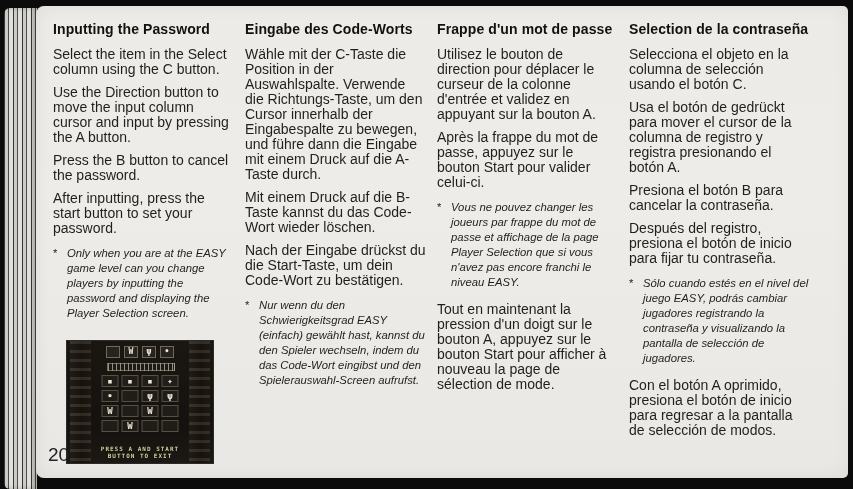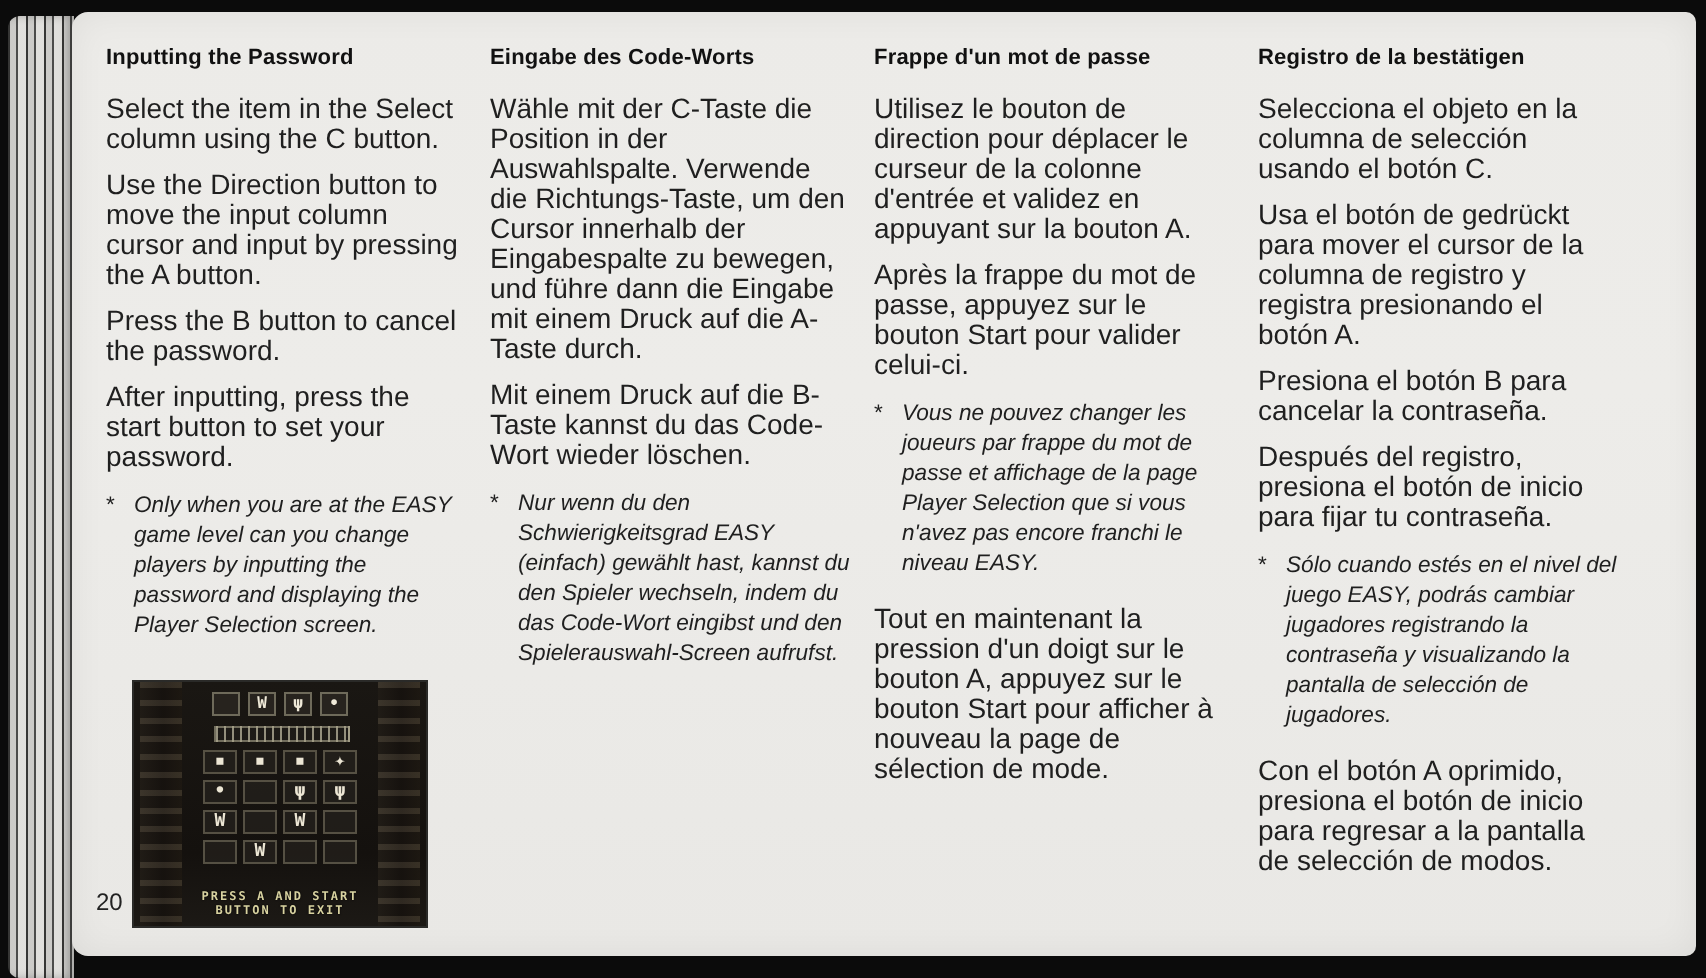--- a/index.html
+++ b/index.html
@@ -29,21 +29,21 @@
     border-radius:8px 5px 5px 8px;
     box-shadow:inset 0 0 18px rgba(0,0,0,.06);
   }
 
   .content{
     position:absolute;left:17px;top:16px;right:10px;bottom:10px;
     display:flex;gap:11px;
   }
   .col{width:181px;flex:0 0 181px;color:#1f1f1f;}
   .col h3{
-    margin:0 0 11px 0;font-size:11px;line-height:14px;
+    margin:0 0 11px 0;font-size:14px;line-height:14px;
     font-weight:bold;color:#111;letter-spacing:.1px;
   }
   .col p{margin:0 0 8px 0;font-size:14px;line-height:15px;}
   .note{display:flex;margin:10px 0 12px 0;font-size:11.3px;line-height:15px;}
   .note .marker{flex:0 0 14px;}
   .note .note-text{flex:1;font-style:italic;}
   .closing{margin-top:4px;}
 
   
   .shot{
@@ -90,21 +90,21 @@
   }
   .shot-caption{
     position:absolute;left:0;right:0;bottom:4px;text-align:center;
     color:#d8d2a0;font-family:"DejaVu Sans Mono",monospace;
     font-size:6px;line-height:7px;letter-spacing:1px;font-weight:bold;
     text-shadow:0 0 1px rgba(0,0,0,.9);
   }
 
   .page-number{
     position:absolute;left:12px;top:438px;
-    font-size:12px;color:#222;
+    font-size:19px;color:#222;
   }
 </style>
 </head>
 <body>
 
 <div class="stage">
   <div class="page-stack"></div>
 
   <div class="paper">
     <div class="content">
@@ -163,20 +163,21 @@
             <div>BUTTON TO EXIT</div>
           </div>
         </div>
       </section>
 
       <section class="col">
         <h3>Eingabe des Code-Worts</h3>
         <div>
             <p>Wähle mit der C-Taste die Position in der Auswahlspalte. Verwende die Richtungs-Taste, um den Cursor innerhalb der Eingabespalte zu bewegen, und führe dann die Eingabe mit einem Druck auf die A-Taste durch.</p>
             <p>Mit einem Druck auf die B-Taste kannst du das Code-Wort wieder löschen.</p>
+            <p>Nach der Eingabe drückst du die Start-Taste, um dein Code-Wort zu bestätigen.</p>
           </div>
         <div class="note">
           <span class="marker">*</span>
           <span class="note-text">Nur wenn du den Schwierigkeitsgrad EASY (einfach) gewählt hast, kannst du den Spieler wechseln, indem du das Code-Wort eingibst und den Spielerauswahl-Screen aufrufst.</span>
         </div>
       </section>
 
       <section class="col">
         <h3>Frappe d'un mot de passe</h3>
         <div>
@@ -184,21 +185,21 @@
             <p>Après la frappe du mot de passe, appuyez sur le bouton Start pour valider celui-ci.</p>
           </div>
         <div class="note">
           <span class="marker">*</span>
           <span class="note-text">Vous ne pouvez changer les joueurs par frappe du mot de passe et affichage de la page Player Selection que si vous n'avez pas encore franchi le niveau EASY.</span>
         </div>
         <p class="closing">Tout en maintenant la pression d'un doigt sur le bouton A, appuyez sur le bouton Start pour afficher à nouveau la page de sélection de mode.</p>
       </section>
 
       <section class="col">
-        <h3>Registro de la bestätigen</h3>
+        <h3>Selection de la contraseña</h3>
         <div>
             <p>Selecciona el objeto en la columna de selección usando el botón C.</p>
             <p>Usa el botón de gedrückt para mover el cursor de la columna de registro y registra presionando el botón A.</p>
             <p>Presiona el botón B para cancelar la contraseña.</p>
             <p>Después del registro, presiona el botón de inicio para fijar tu contraseña.</p>
           </div>
         <div class="note">
           <span class="marker">*</span>
           <span class="note-text">Sólo cuando estés en el nivel del juego EASY, podrás cambiar jugadores registrando la contraseña y visualizando la pantalla de selección de jugadores.</span>
         </div>

